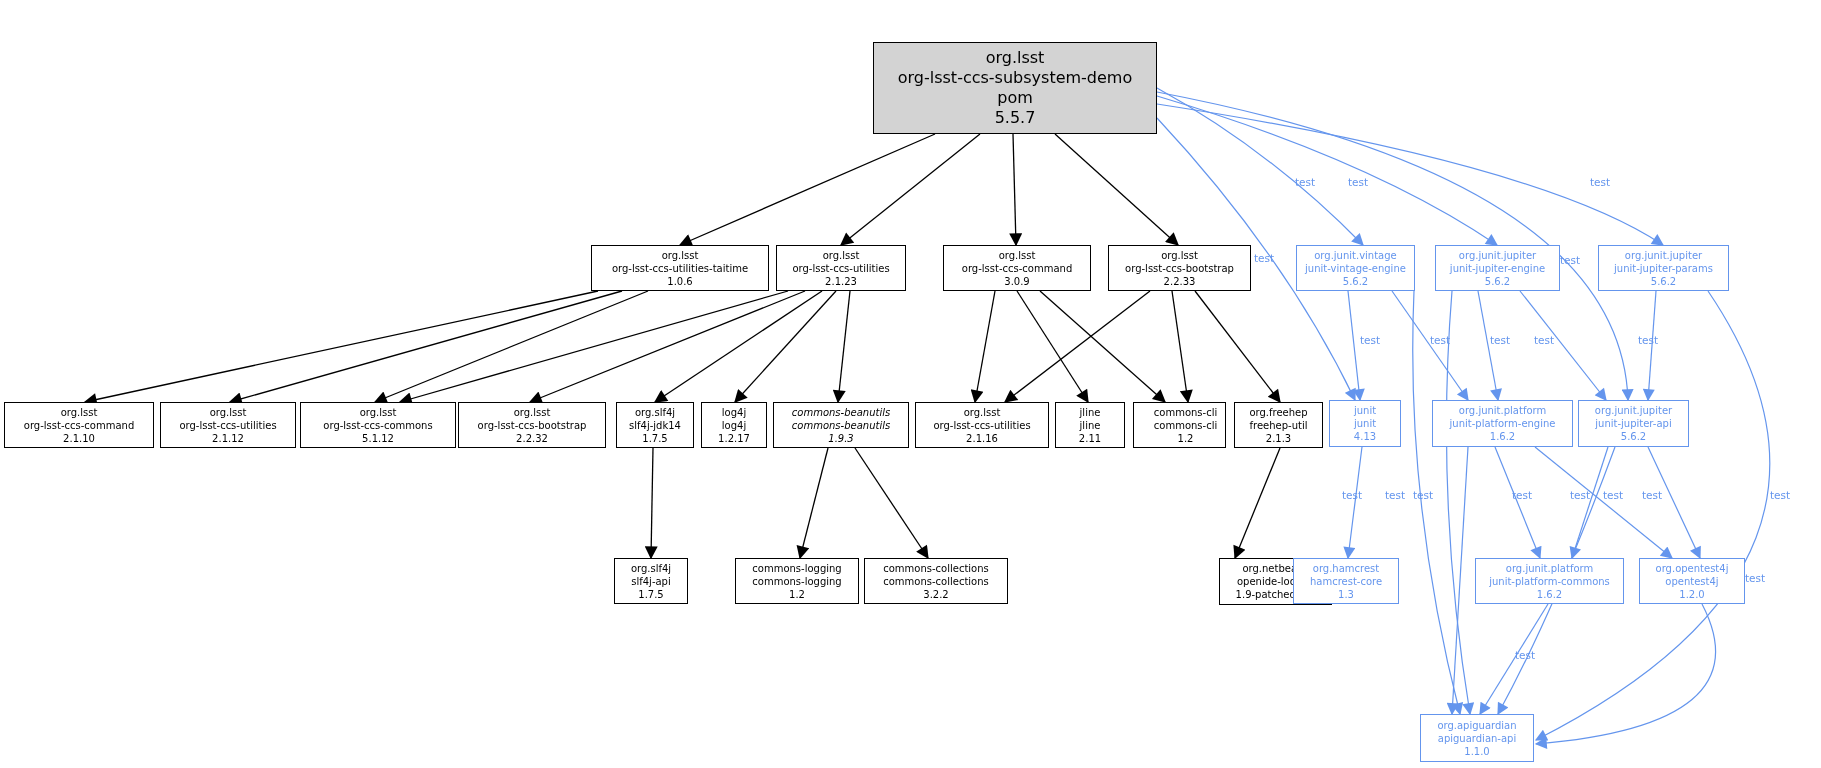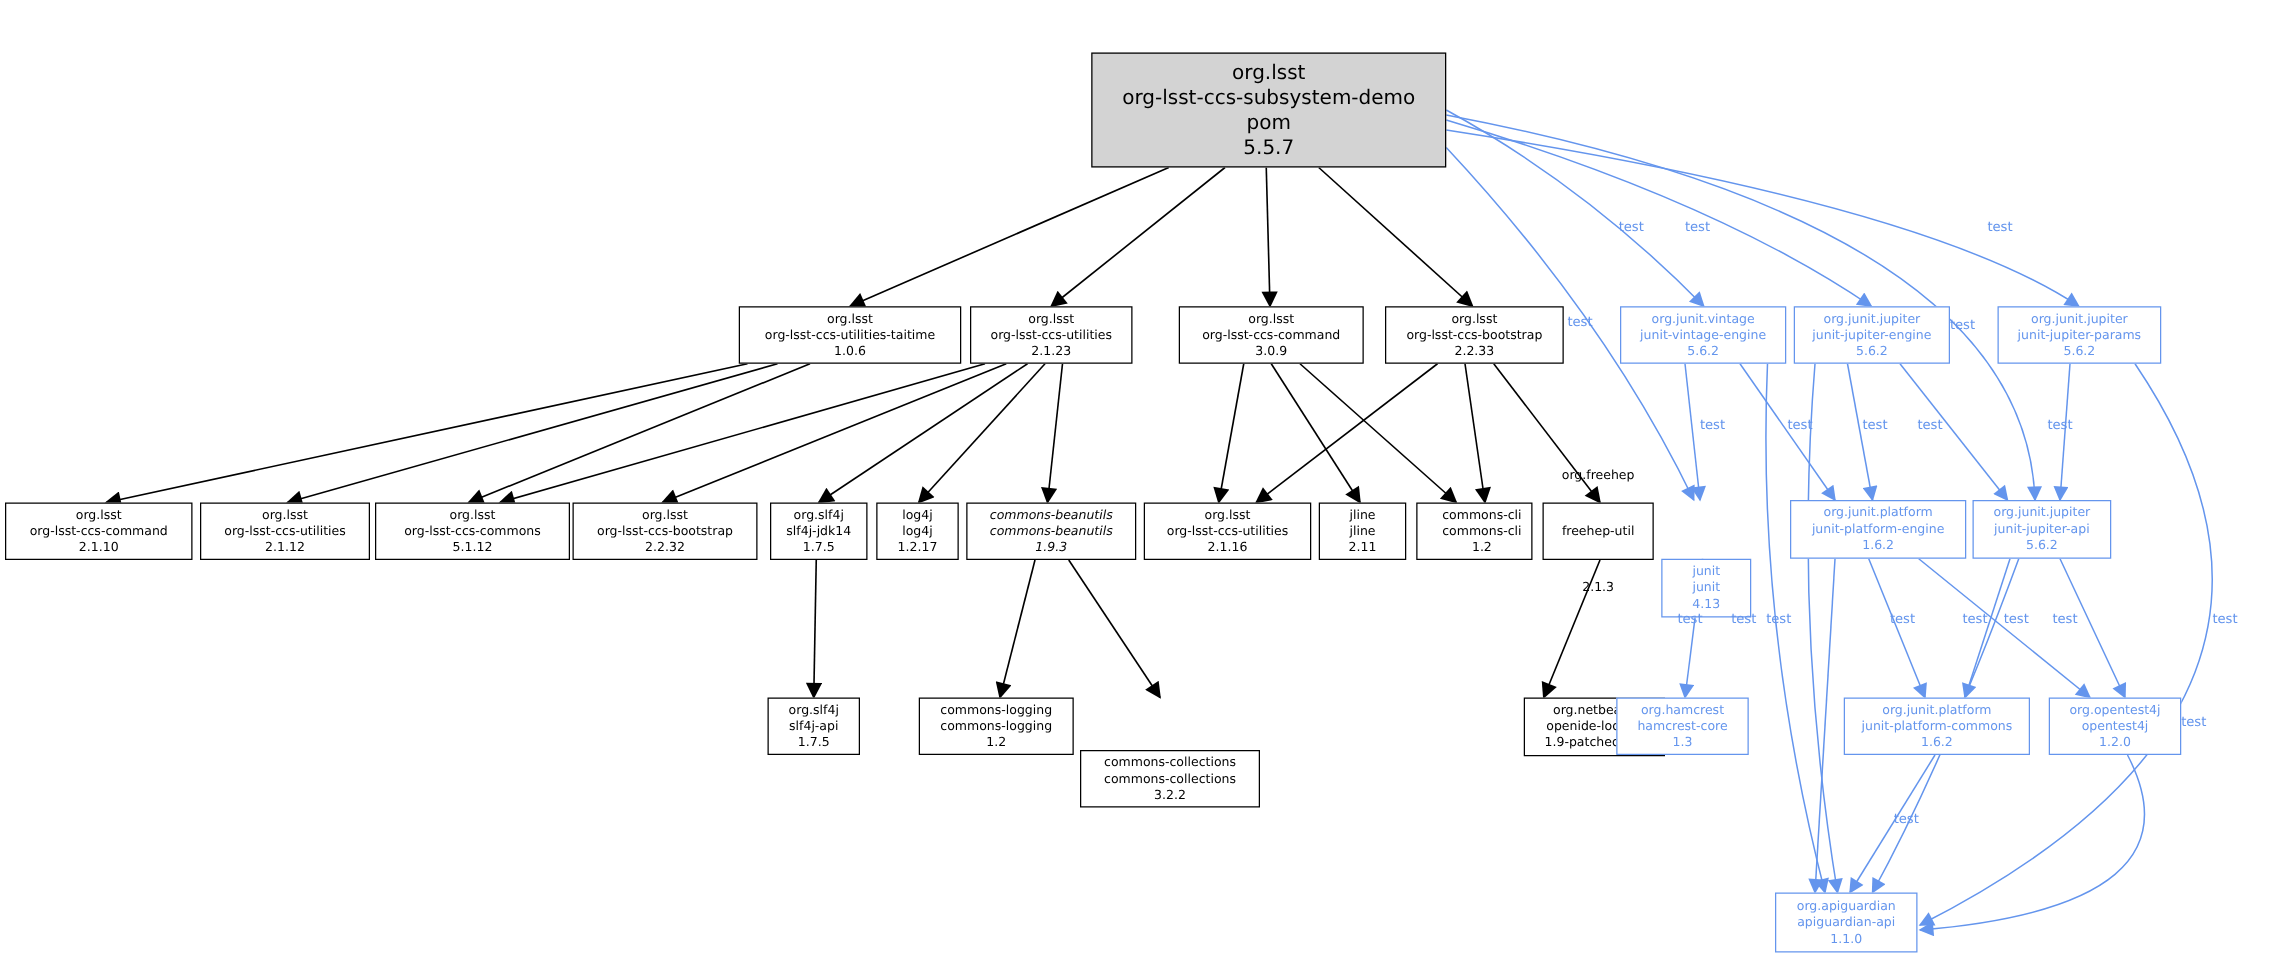--- a/index.html
+++ b/index.html
@@ -110,21 +110,21 @@
       <div class="node" style="left: 943px; top: 245px; width: 148px; height: 46px;">
         <span>org.lsst</span>
         <span>org-lsst-ccs-command</span>
         <span>3.0.9</span>
       </div>
       <div class="node" style="left: 1108px; top: 245px; width: 143px; height: 46px;">
         <span>org.lsst</span>
         <span>org-lsst-ccs-bootstrap</span>
         <span>2.2.33</span>
       </div>
-      <div class="node test" style="left: 1296px; top: 245px; width: 133px; height: 46px;">
+      <div class="node test" style="left: 1296px; top: 245px; width: 119px; height: 46px;">
         <span>org.junit.vintage</span>
         <span>junit-vintage-engine</span>
         <span>5.6.2</span>
       </div>
       <div class="node test" style="left: 1435px; top: 245px; width: 125px; height: 46px;">
         <span>org.junit.jupiter</span>
         <span>junit-jupiter-engine</span>
         <span>5.6.2</span>
       </div>
       <div class="node test" style="left: 1598px; top: 245px; width: 131px; height: 46px;">
@@ -175,26 +175,26 @@
       <div class="node" style="left: 1055px; top: 402px; width: 70px; height: 46px;">
         <span>jline</span>
         <span>jline</span>
         <span>2.11</span>
       </div>
       <div class="node" style="left: 1133px; top: 402px; width: 93px; height: 46px; padding-left: 12px;">
         <span>commons-cli</span>
         <span>commons-cli</span>
         <span>1.2</span>
       </div>
-      <div class="node" style="left: 1234px; top: 402px; width: 89px; height: 46px; gap: 32px;">
+      <div class="node" style="left: 1234px; top: 402px; width: 89px; height: 46px;">
         <span>org.freehep</span>
         <span>freehep-util</span>
         <span>2.1.3</span>
       </div>
-      <div class="node test" style="left: 1329px; top: 400px; width: 72px; height: 47px; margin-top: 47px;">
+      <div class="node test" style="left: 1329px; top: 400px; width: 72px; height: 47px;">
         <span>junit</span>
         <span>junit</span>
         <span>4.13</span>
       </div>
       <div class="node test" style="left: 1432px; top: 400px; width: 141px; height: 47px;">
         <span>org.junit.platform</span>
         <span>junit-platform-engine</span>
         <span>1.6.2</span>
       </div>
       <div class="node test" style="left: 1578px; top: 400px; width: 111px; height: 47px;">
@@ -205,21 +205,21 @@
       <div class="node" style="left: 614px; top: 558px; width: 74px; height: 46px;">
         <span>org.slf4j</span>
         <span>slf4j-api</span>
         <span>1.7.5</span>
       </div>
       <div class="node" style="left: 735px; top: 558px; width: 124px; height: 46px;">
         <span>commons-logging</span>
         <span>commons-logging</span>
         <span>1.2</span>
       </div>
-      <div class="node" style="left: 864px; top: 558px; width: 144px; height: 46px; margin-top: 42px;">
+      <div class="node" style="left: 864px; top: 558px; width: 144px; height: 46px;">
         <span>commons-collections</span>
         <span>commons-collections</span>
         <span>3.2.2</span>
       </div>
       <div class="node" style="left: 1175px; top: 558px; width: 113px; height: 47px; margin-left: 44px;">
         <span>org.netbeans</span>
         <span>openide-lookup</span>
         <span>1.9-patched-1.0</span>
       </div>
       <div class="node test" style="left: 1293px; top: 558px; width: 106px; height: 46px;">

